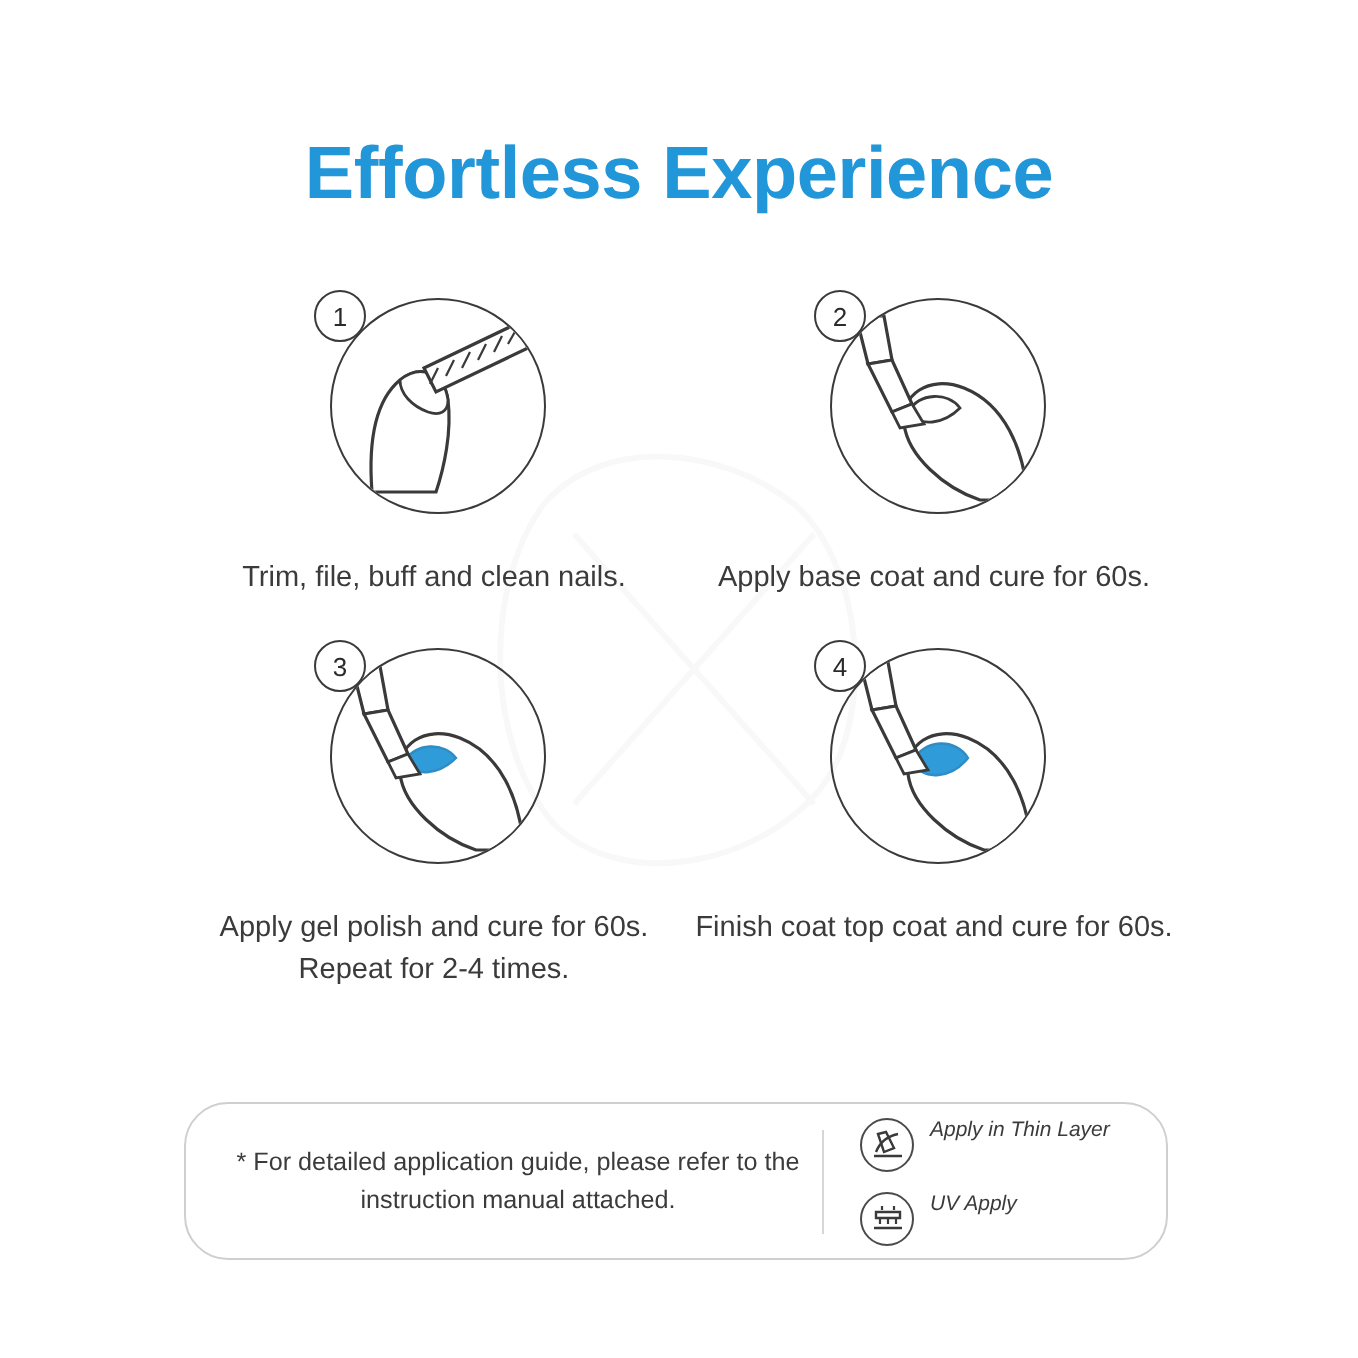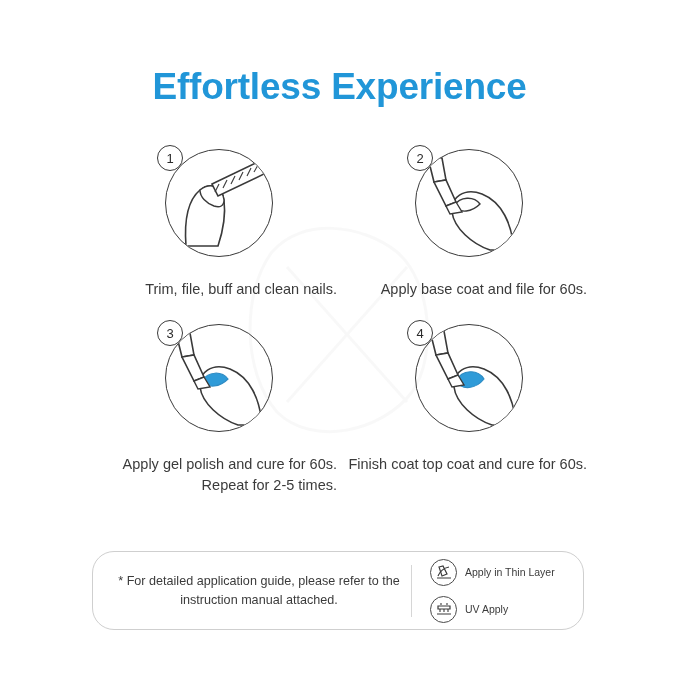--- a/index.html
+++ b/index.html
@@ -95,21 +95,21 @@
     align-items: center;
     justify-content: center;
     font-size: 13px;
     color: #2b2b2b;
     z-index: 3;
   }
 
   .step-caption {
     margin-top: 14px;
     width: 240px;
-    text-align: right;
+    text-align: center;
     font-size: 14.5px;
     line-height: 1.45;
     color: #3b3b3b;
   }
 
   .note-box {
     position: absolute;
     left: 92px;
     top: 551px;
     width: 492px;
@@ -141,22 +141,23 @@
     flex: 1;
     padding-left: 18px;
     display: flex;
     flex-direction: column;
     justify-content: center;
     gap: 10px;
   }
 
   .badge-row {
     display: flex;
-    align-items: center;
+    align-items: flex-start;
     gap: 8px;
+    font-style: italic;
   }
 
   .badge-icon {
     width: 27px;
     height: 27px;
     border: 1.2px solid #4a4a4a;
     border-radius: 50%;
     box-sizing: border-box;
     display: flex;
     align-items: center;
@@ -219,39 +220,39 @@
 
             <path d="M38 56 C 44 46, 58 46, 64 54 C 56 62, 44 64, 38 56 Z" fill="#ffffff" stroke="#3a3a3a" stroke-width="1.4"></path>
 
             <path d="M12 8 L 26 8 L 30 30 L 18 32 Z" fill="#ffffff" stroke="#3a3a3a" stroke-width="1.6"></path>
             <path d="M18 32 L 30 30 L 40 52 L 30 56 Z" fill="#ffffff" stroke="#3a3a3a" stroke-width="1.6"></path>
             <path d="M30 56 L 40 52 L 46 62 L 34 64 Z" fill="#ffffff" stroke="#3a3a3a" stroke-width="1.4"></path>
           </svg>
         </div>
         <div class="num-badge">2</div>
       </div>
-      <div class="step-caption">Apply base coat and file for 60s.</div>
+      <div class="step-caption">Apply base coat and cure for 60s.</div>
     </div>
 
     <div class="step">
       <div class="circle-wrap">
         <div class="big-circle">
           <svg width="106" height="106" viewBox="0 0 106 106">
             <path d="M96 100 C 94 74, 84 52, 64 44 C 46 37, 32 48, 34 62 C 36 78, 54 94, 72 100 Z" fill="#ffffff" stroke="#3a3a3a" stroke-width="1.6"></path>
 
             <path d="M36 56 C 42 46, 56 46, 62 54 C 54 62, 42 64, 36 56 Z" fill="#2f9bd8" stroke="#2f8cc4" stroke-width="1.2"></path>
 
             <path d="M10 8 L 24 8 L 28 30 L 16 32 Z" fill="#ffffff" stroke="#3a3a3a" stroke-width="1.6"></path>
             <path d="M16 32 L 28 30 L 38 52 L 28 56 Z" fill="#ffffff" stroke="#3a3a3a" stroke-width="1.6"></path>
             <path d="M28 56 L 38 52 L 44 62 L 32 64 Z" fill="#ffffff" stroke="#3a3a3a" stroke-width="1.4"></path>
           </svg>
         </div>
         <div class="num-badge">3</div>
       </div>
-      <div class="step-caption">Apply gel polish and cure for 60s. Repeat for 2-5 times.</div>
+      <div class="step-caption">Apply gel polish and cure for 60s. Repeat for 2-4 times.</div>
     </div>
 
     <div class="step">
       <div class="circle-wrap">
         <div class="big-circle">
           <svg width="106" height="106" viewBox="0 0 106 106">
             <path d="M100 100 C 98 74, 88 52, 68 44 C 50 37, 36 48, 38 62 C 40 78, 58 94, 76 100 Z" fill="#ffffff" stroke="#3a3a3a" stroke-width="1.6"></path>
             <path d="M40 56 C 46 44, 62 44, 68 54 C 60 64, 46 66, 40 56 Z" fill="#2f9bd8" stroke="#2f8cc4" stroke-width="1.2"></path>
             <path d="M14 6 L 28 6 L 32 28 L 20 30 Z" fill="#ffffff" stroke="#3a3a3a" stroke-width="1.6"></path>
             <path d="M20 30 L 32 28 L 42 50 L 32 54 Z" fill="#ffffff" stroke="#3a3a3a" stroke-width="1.6"></path>

